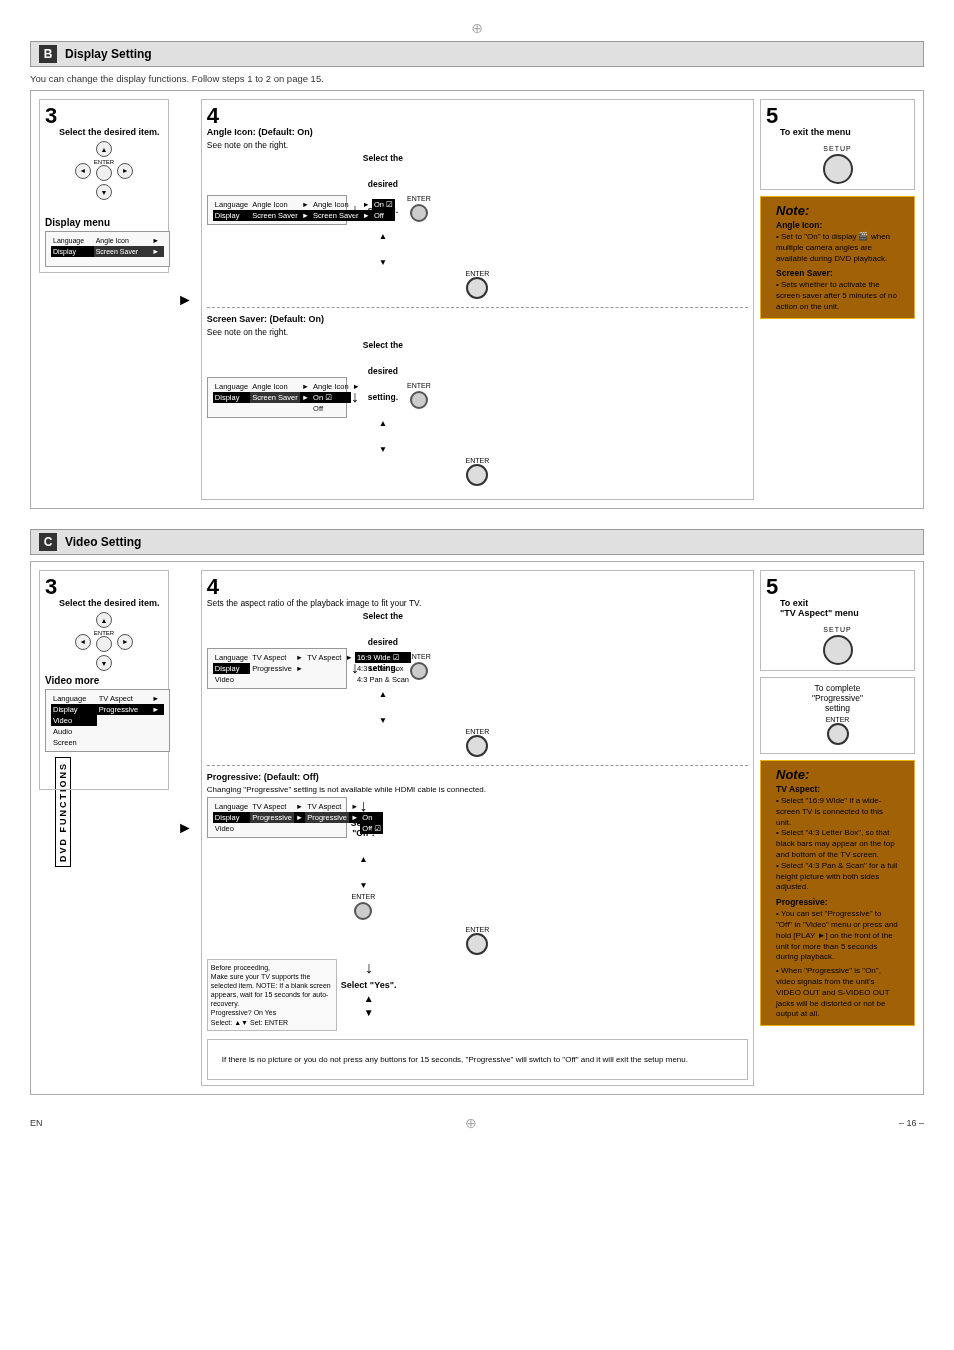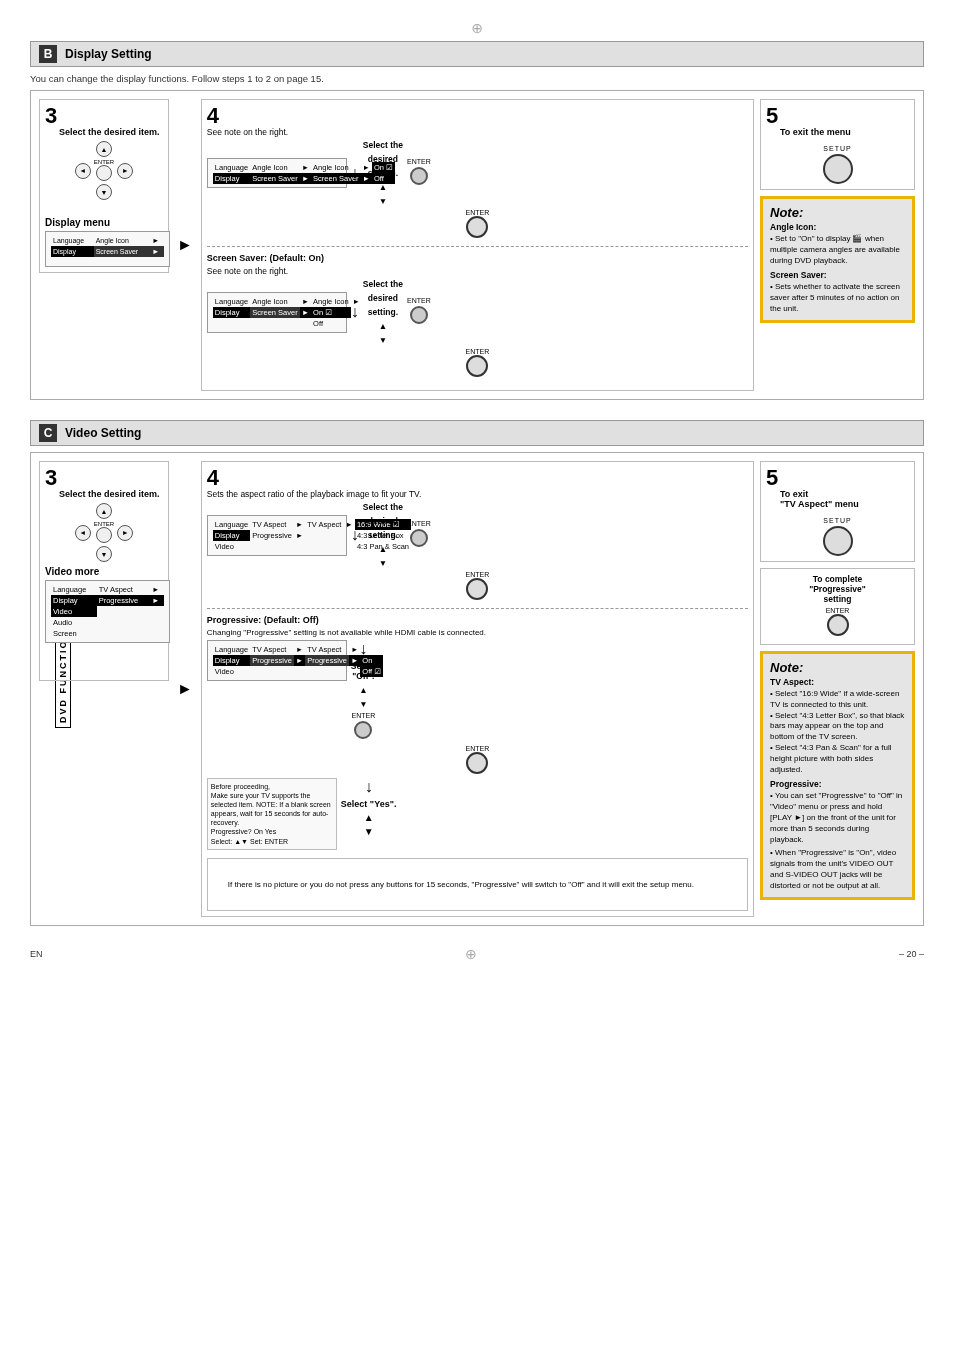--- a/index.html
+++ b/index.html
@@ -138,25 +138,25 @@
       border: 2px solid #333;
       display: flex;
       align-items: center;
       justify-content: center;
       font-size: 8px;
       background: #ddd;
     }
 
     
     .note-box {
-      border: 3px solid #eab308;
-      padding: 5px 7px;
+      border: 1px solid #eab308;
+      padding: 5px 15px;
       font-size: 8.5px;
       line-height: 1.4;
-      background: #e5e5e5;
+      background: #a16207;
     }
     .note-title {
       font-style: italic;
       font-weight: bold;
       font-size: 13px;
     }
     .note-subtitle {
       font-weight: bold;
       font-size: 8.5px;
     }
@@ -191,21 +191,21 @@
       border-radius: 50%;
       border: 2px solid #333;
       background: #ddd;
     }
 
     
     .select-area {
       display: flex;
       flex-direction: column;
       align-items: center;
-      gap: 4px;
+      gap: 16px;
       font-size: 8.5px;
       font-weight: bold;
       text-align: center;
     }
 
     
     .dashed-divider {
       border-top: 1px dashed #999;
       margin: 6px 0;
     }
@@ -276,21 +276,21 @@
     .controller-area {
       display: flex;
       flex-direction: column;
       align-items: center;
       gap: 2px;
       margin-top: 4px;
     }
 
     .to-complete-text {
       font-size: 8.5px;
-      font-weight: bold;
+      font-weight: normal;
       text-align: center;
     }
   </style>
 </head>
 <body>
 
 <div class="reg-mark">⊕</div>
 
 <div>
   <div class="section-header">
@@ -348,20 +348,21 @@
             </table>
         </div>
       </div>
 
       <div class="arrow-right">►</div>
 
       <div class="step-box col-step4">
         <div class="step-num-large">4</div>
 
         <div class="sub-step">
+          <div class="sub-step-title">Angle Icon: (Default: On)</div>
           <div class="sub-step-desc">See note on the right.</div>
 
           <div style="display:flex;gap:4px;align-items:center;">
             <div class="menu-display">
               <table>
                 <tbody>
                     <tr>
                       <td>Language</td>
                       <td>Angle Icon</td>
                       <td>►</td>
@@ -657,21 +658,21 @@
             </div>
             <div style="display:flex;flex-direction:column;gap:3px;align-items:center;">
               <div style="font-size:16px;">↓</div>
               <div class="select-yes">Select "Yes".</div>
               <div>▲</div>
               <div>▼</div>
             </div>
           </div>
         </div>
 
-        <div style="font-size:8px;line-height:1.4;margin-top:6px;padding:20px;border:1px solid #bbb;">If there is no picture or you do not press any buttons for 15 seconds, "Progressive" will switch to "Off" and it will exit the setup menu.</div>
+        <div style="font-size:8px;line-height:1.4;margin-top:6px;padding:14px;border:1px solid #bbb;">If there is no picture or you do not press any buttons for 15 seconds, "Progressive" will switch to "Off" and it will exit the setup menu.</div>
       </div>
 
       <div class="col-step5" style="display:flex;flex-direction:column;gap:6px;">
         <div class="step-box">
           <div class="step-num-large">5</div>
           <div class="step-label" style="white-space:pre-line;">To exit
 "TV Aspect" menu</div>
           <div class="setup-btn" style="margin-top:8px;">
             <div class="setup-text">SETUP</div>
             <div class="setup-circle"></div>
@@ -700,14 +701,14 @@
         </div>
       </div>
 
     </div>
   </div>
 </div>
 
 <div class="page-footer">
   <span>EN</span>
   <div class="reg-mark" style="margin:0;">⊕</div>
-  <span>– 20 –</span>
+  <span>– 16 –</span>
 </div>
 
 </body></html>

